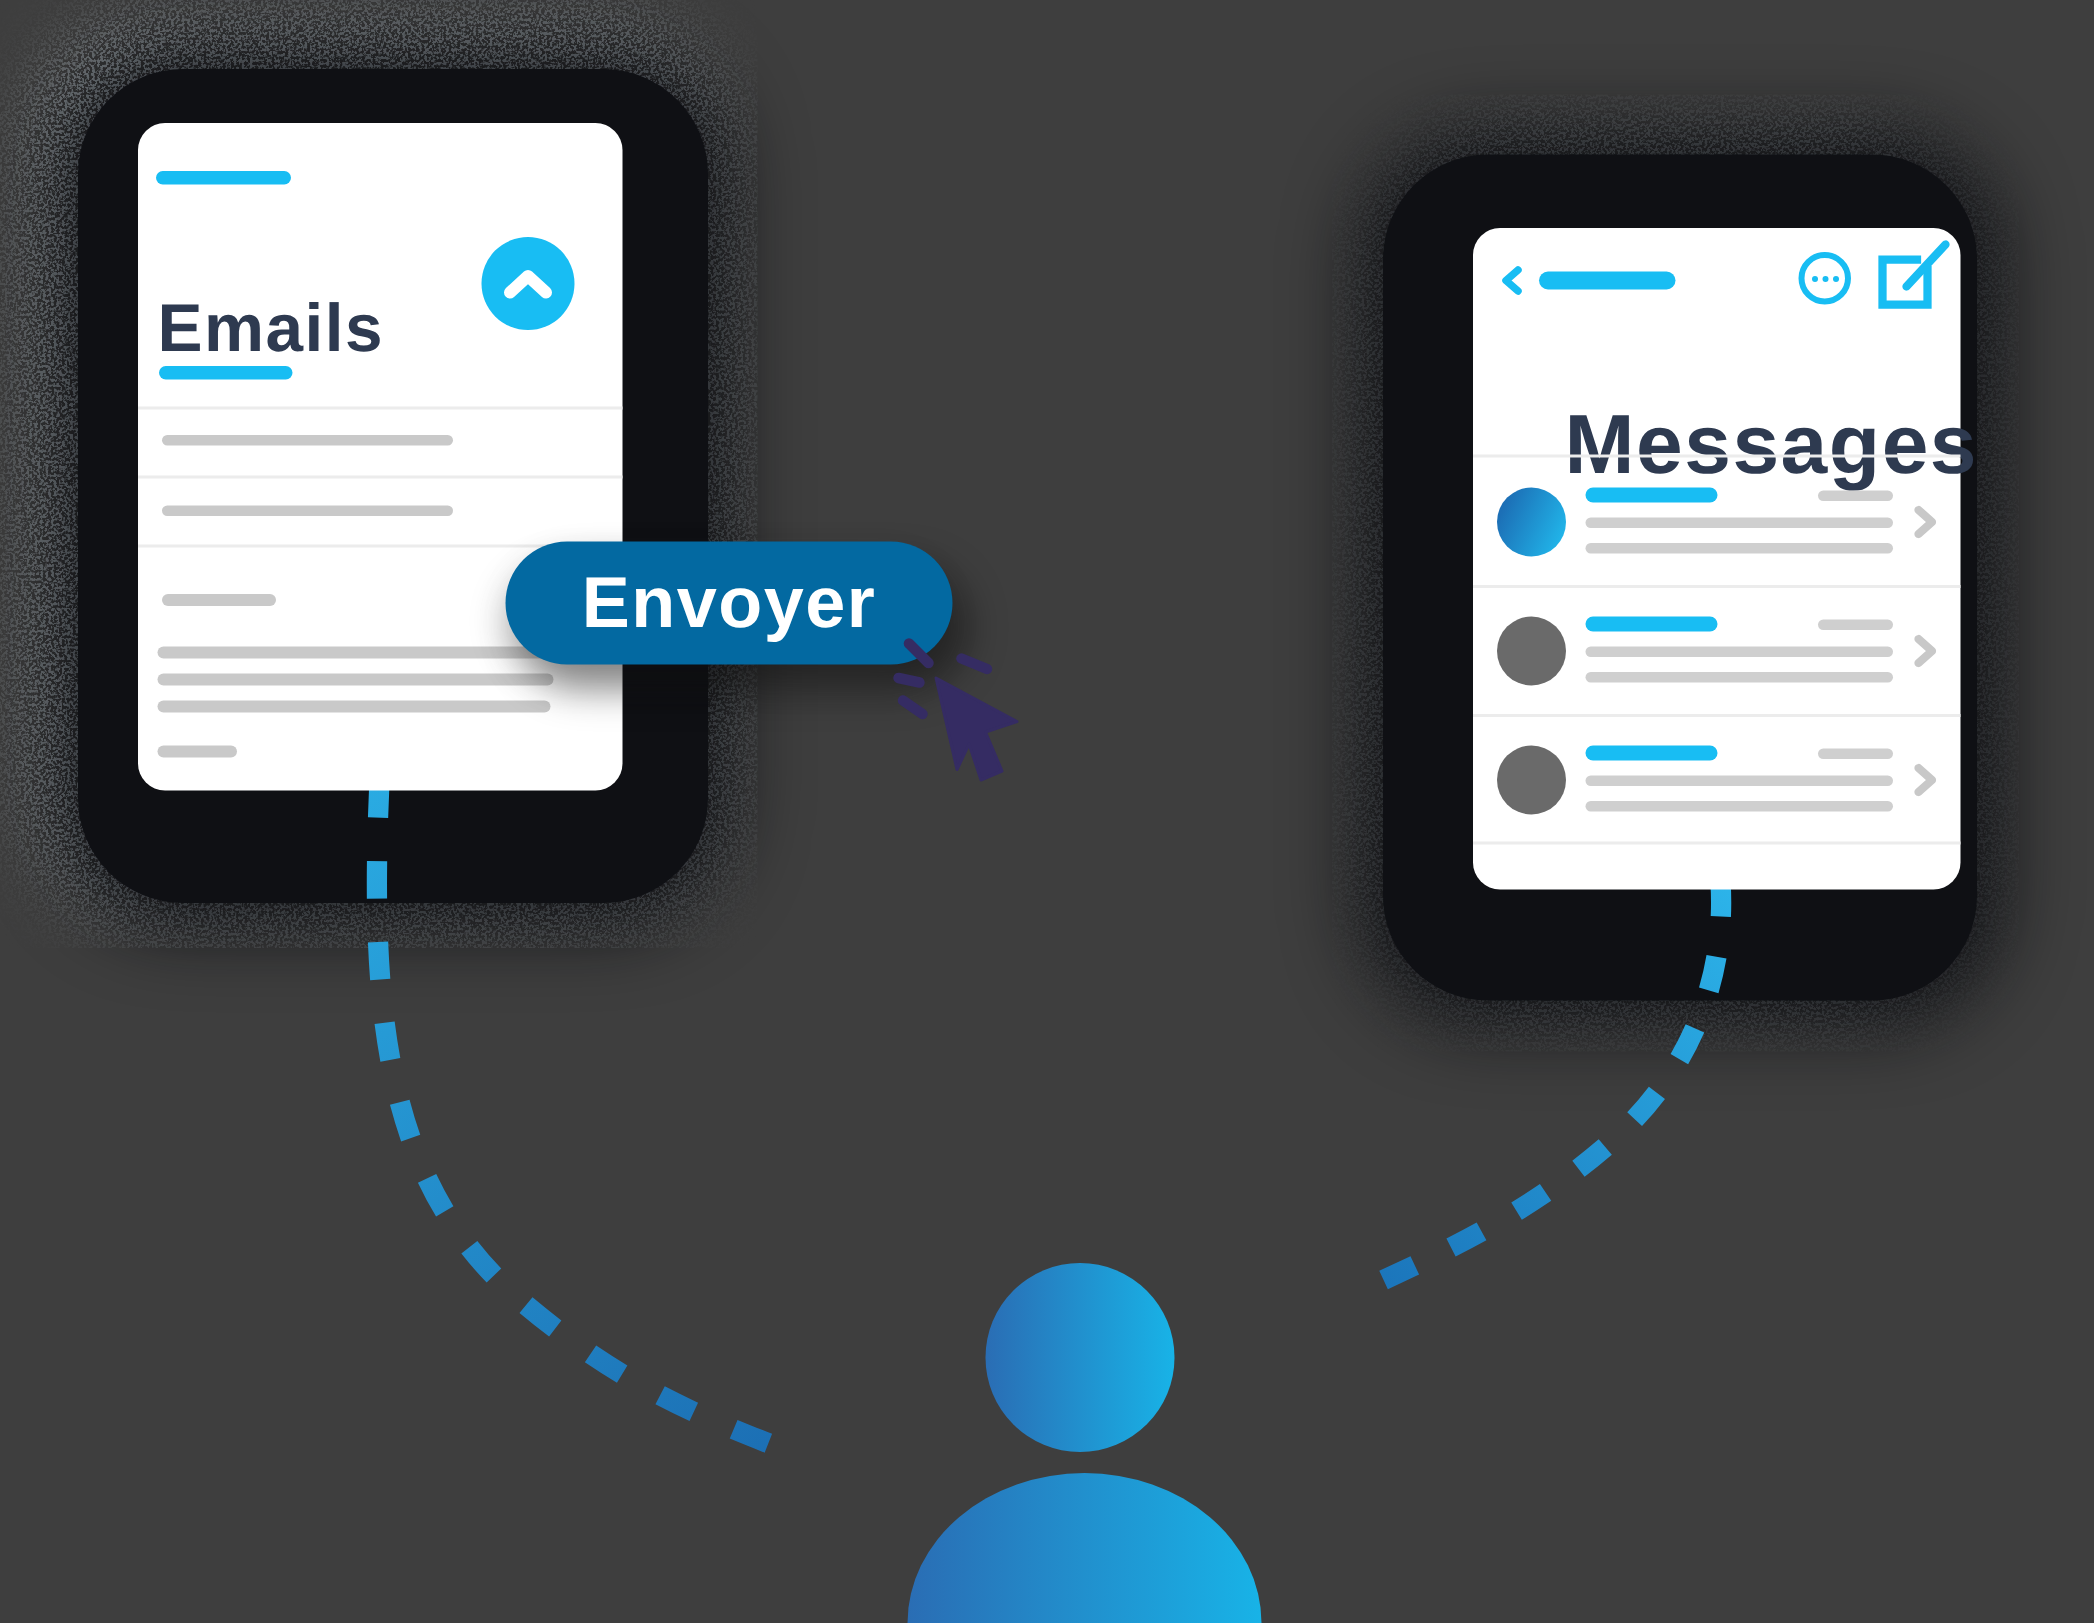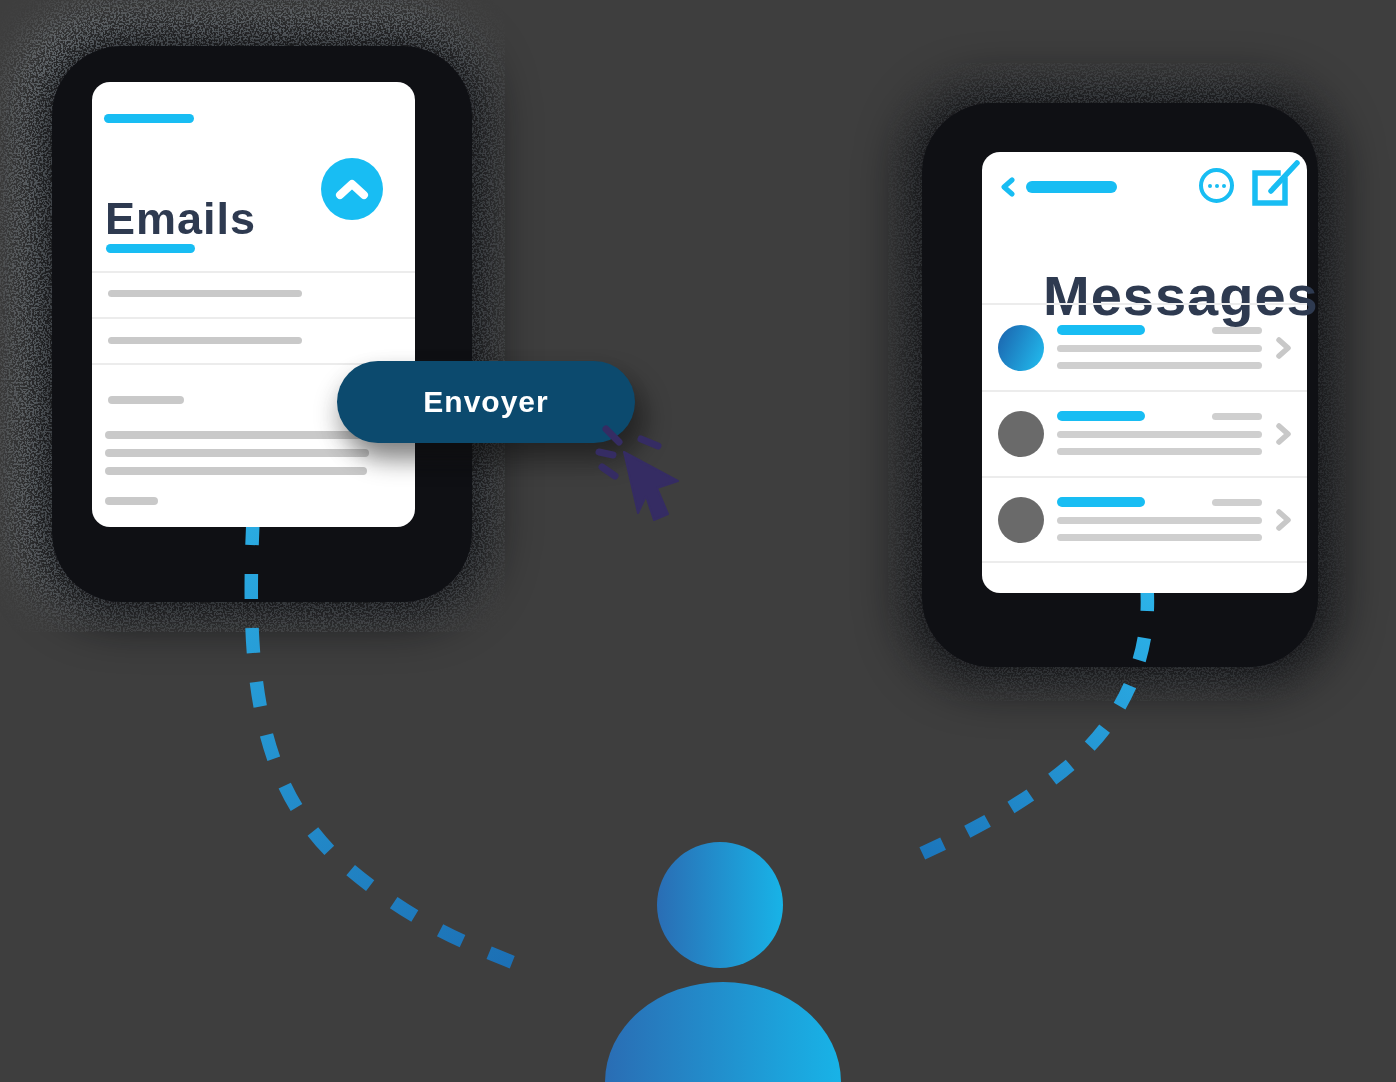--- a/index.html
+++ b/index.html
@@ -31,22 +31,22 @@
   
   .card-title{position:absolute;font-weight:800;color:#2e3a50;letter-spacing:1px;line-height:1;}
   .title-emails{left:13px;top:84px;font-size:45px;}
   .scroll-btn{
     position:absolute;left:229px;top:76px;width:62px;height:62px;border-radius:50%;
     background:#18bdf3;display:flex;align-items:center;justify-content:center;
   }
   
   .send-pill{
     position:absolute;left:337px;top:361px;width:298px;height:82px;border-radius:41px;
-    background:#0c4a6e;border:none;display:flex;align-items:center;justify-content:center;
-    color:#ffffff;font-family:"Liberation Sans",sans-serif;font-weight:800;font-size:30px;
+    background:#0369a1;border:none;display:flex;align-items:center;justify-content:center;
+    color:#ffffff;font-family:"Liberation Sans",sans-serif;font-weight:800;font-size:48px;
     letter-spacing:1px;cursor:pointer;z-index:6;
     box-shadow:10px 16px 26px rgba(0,0,0,0.42), -4px 12px 22px rgba(60,60,60,0.18);
   }
   
   .hdr-line{left:44px;top:29px;width:91px;height:12px;}
   .ellipsis-btn{
     position:absolute;left:217px;top:16px;width:35px;height:35px;border-radius:50%;
     border:4px solid #18bdf3;display:flex;align-items:center;justify-content:center;gap:3px;
     background:#fff;
   }

